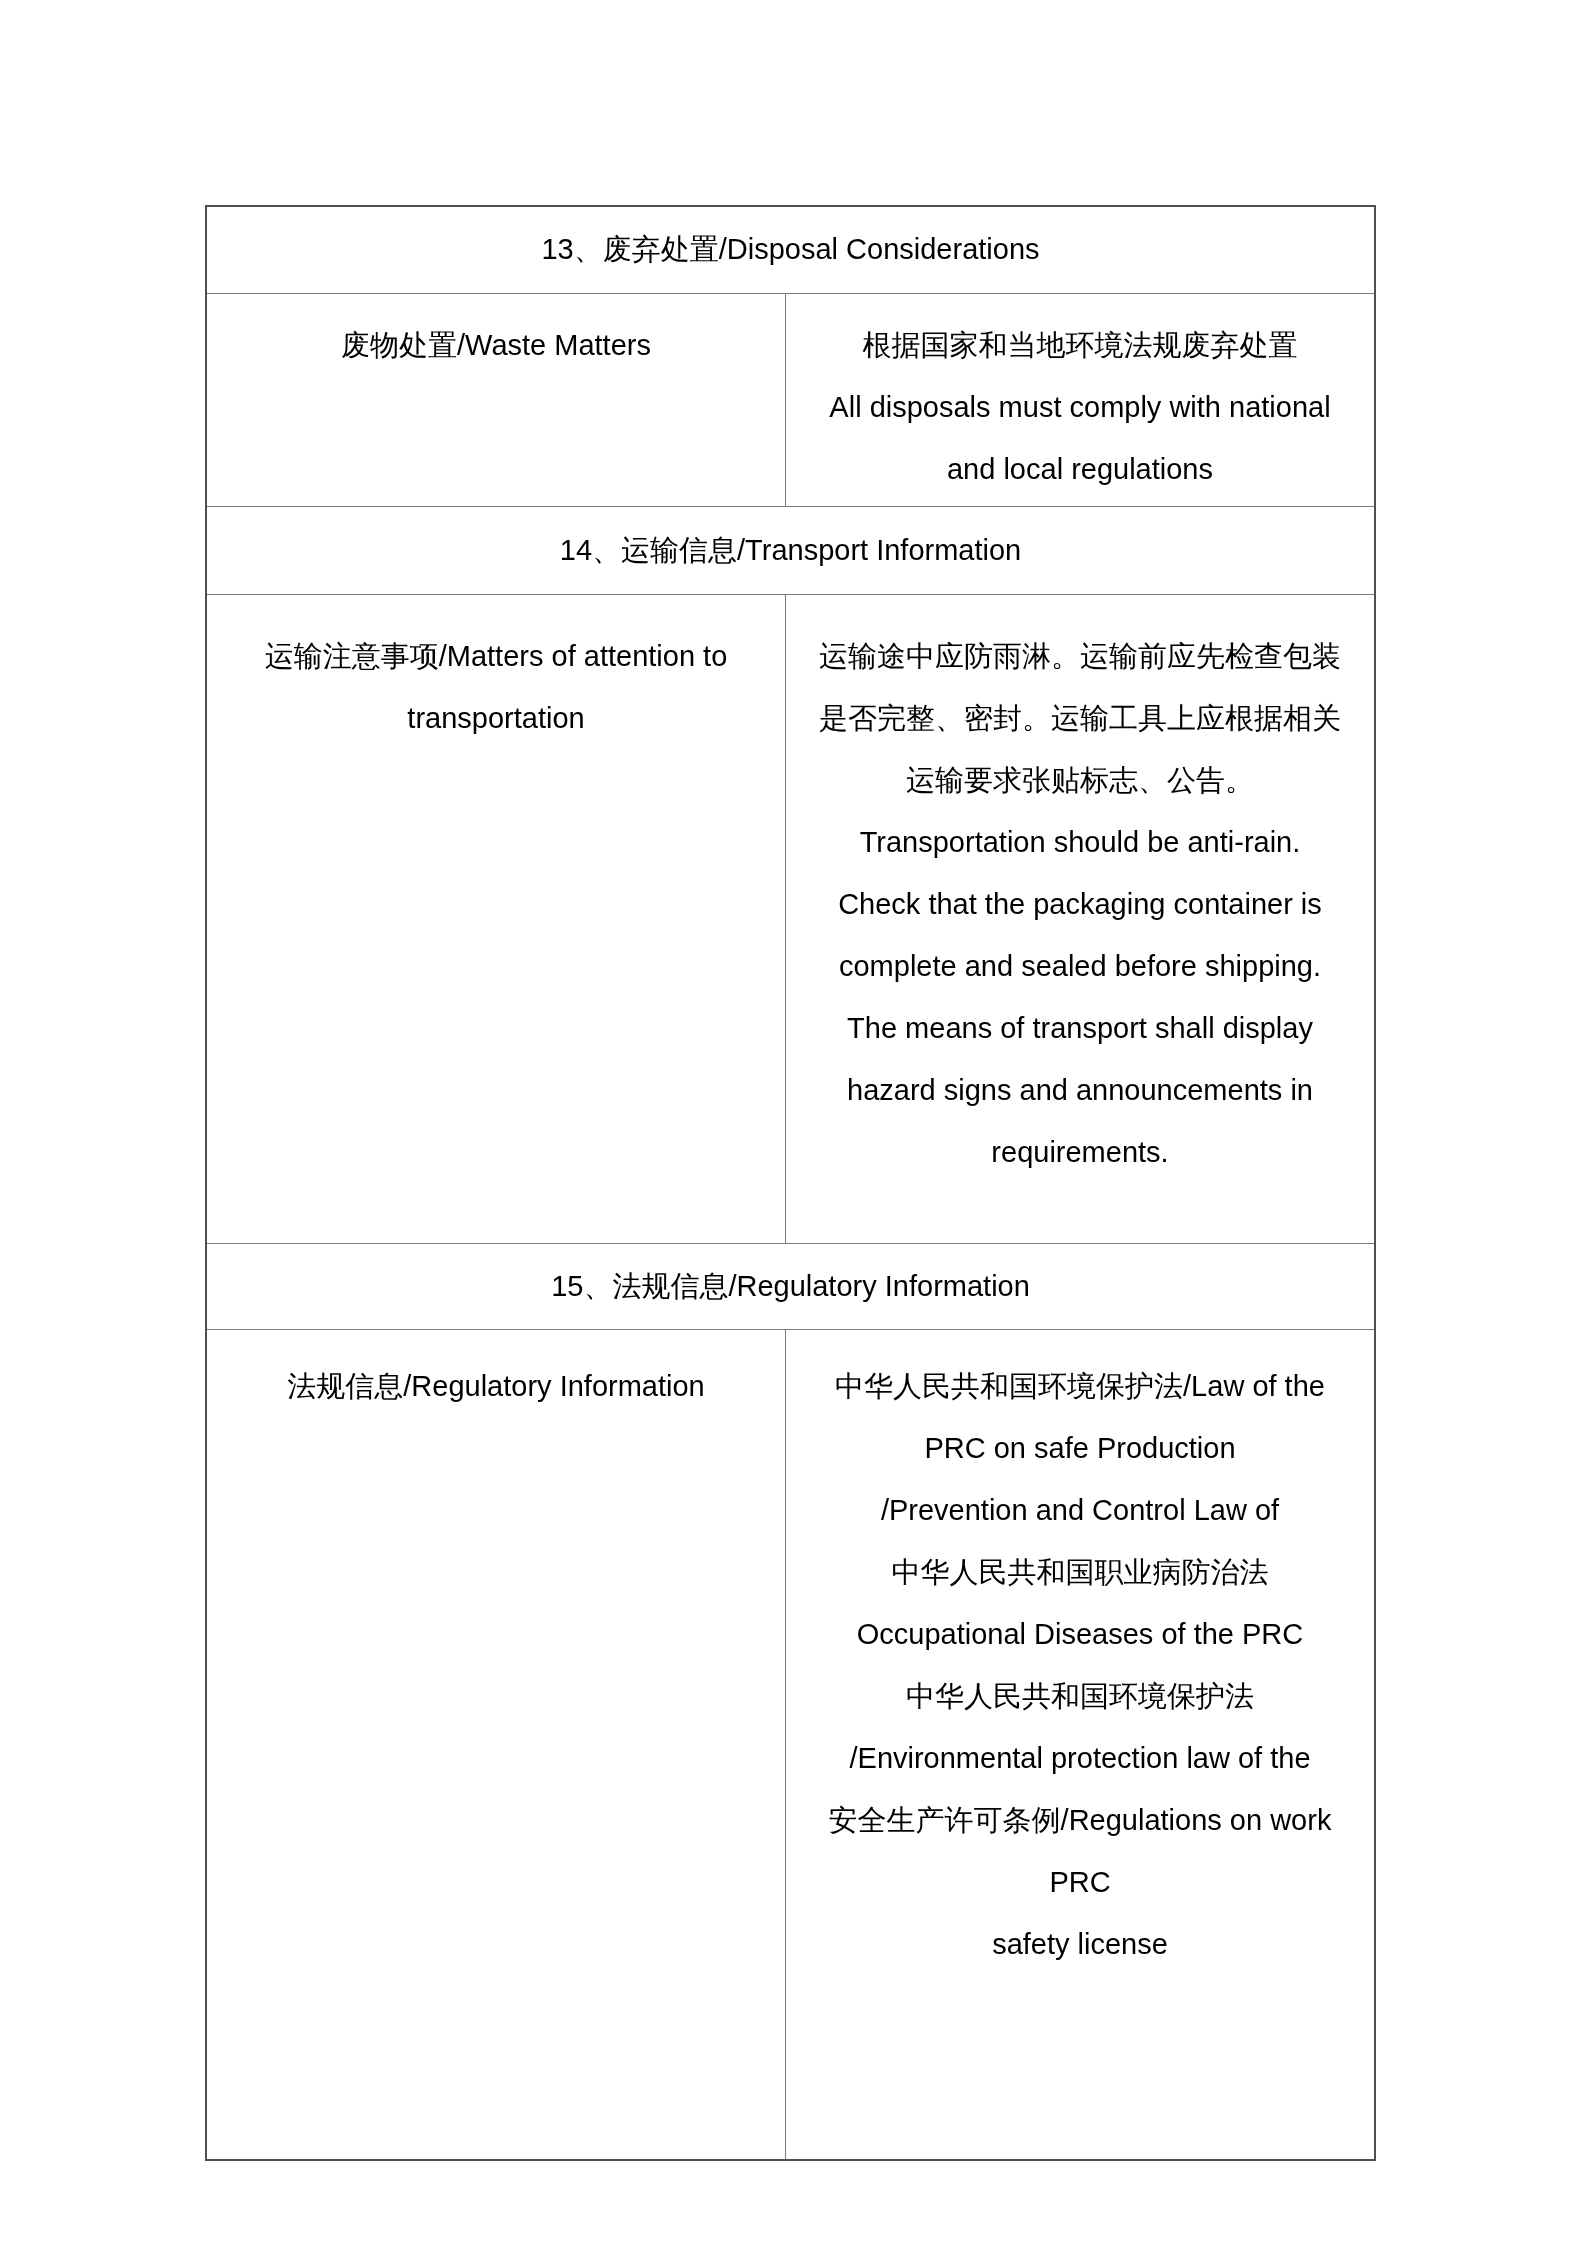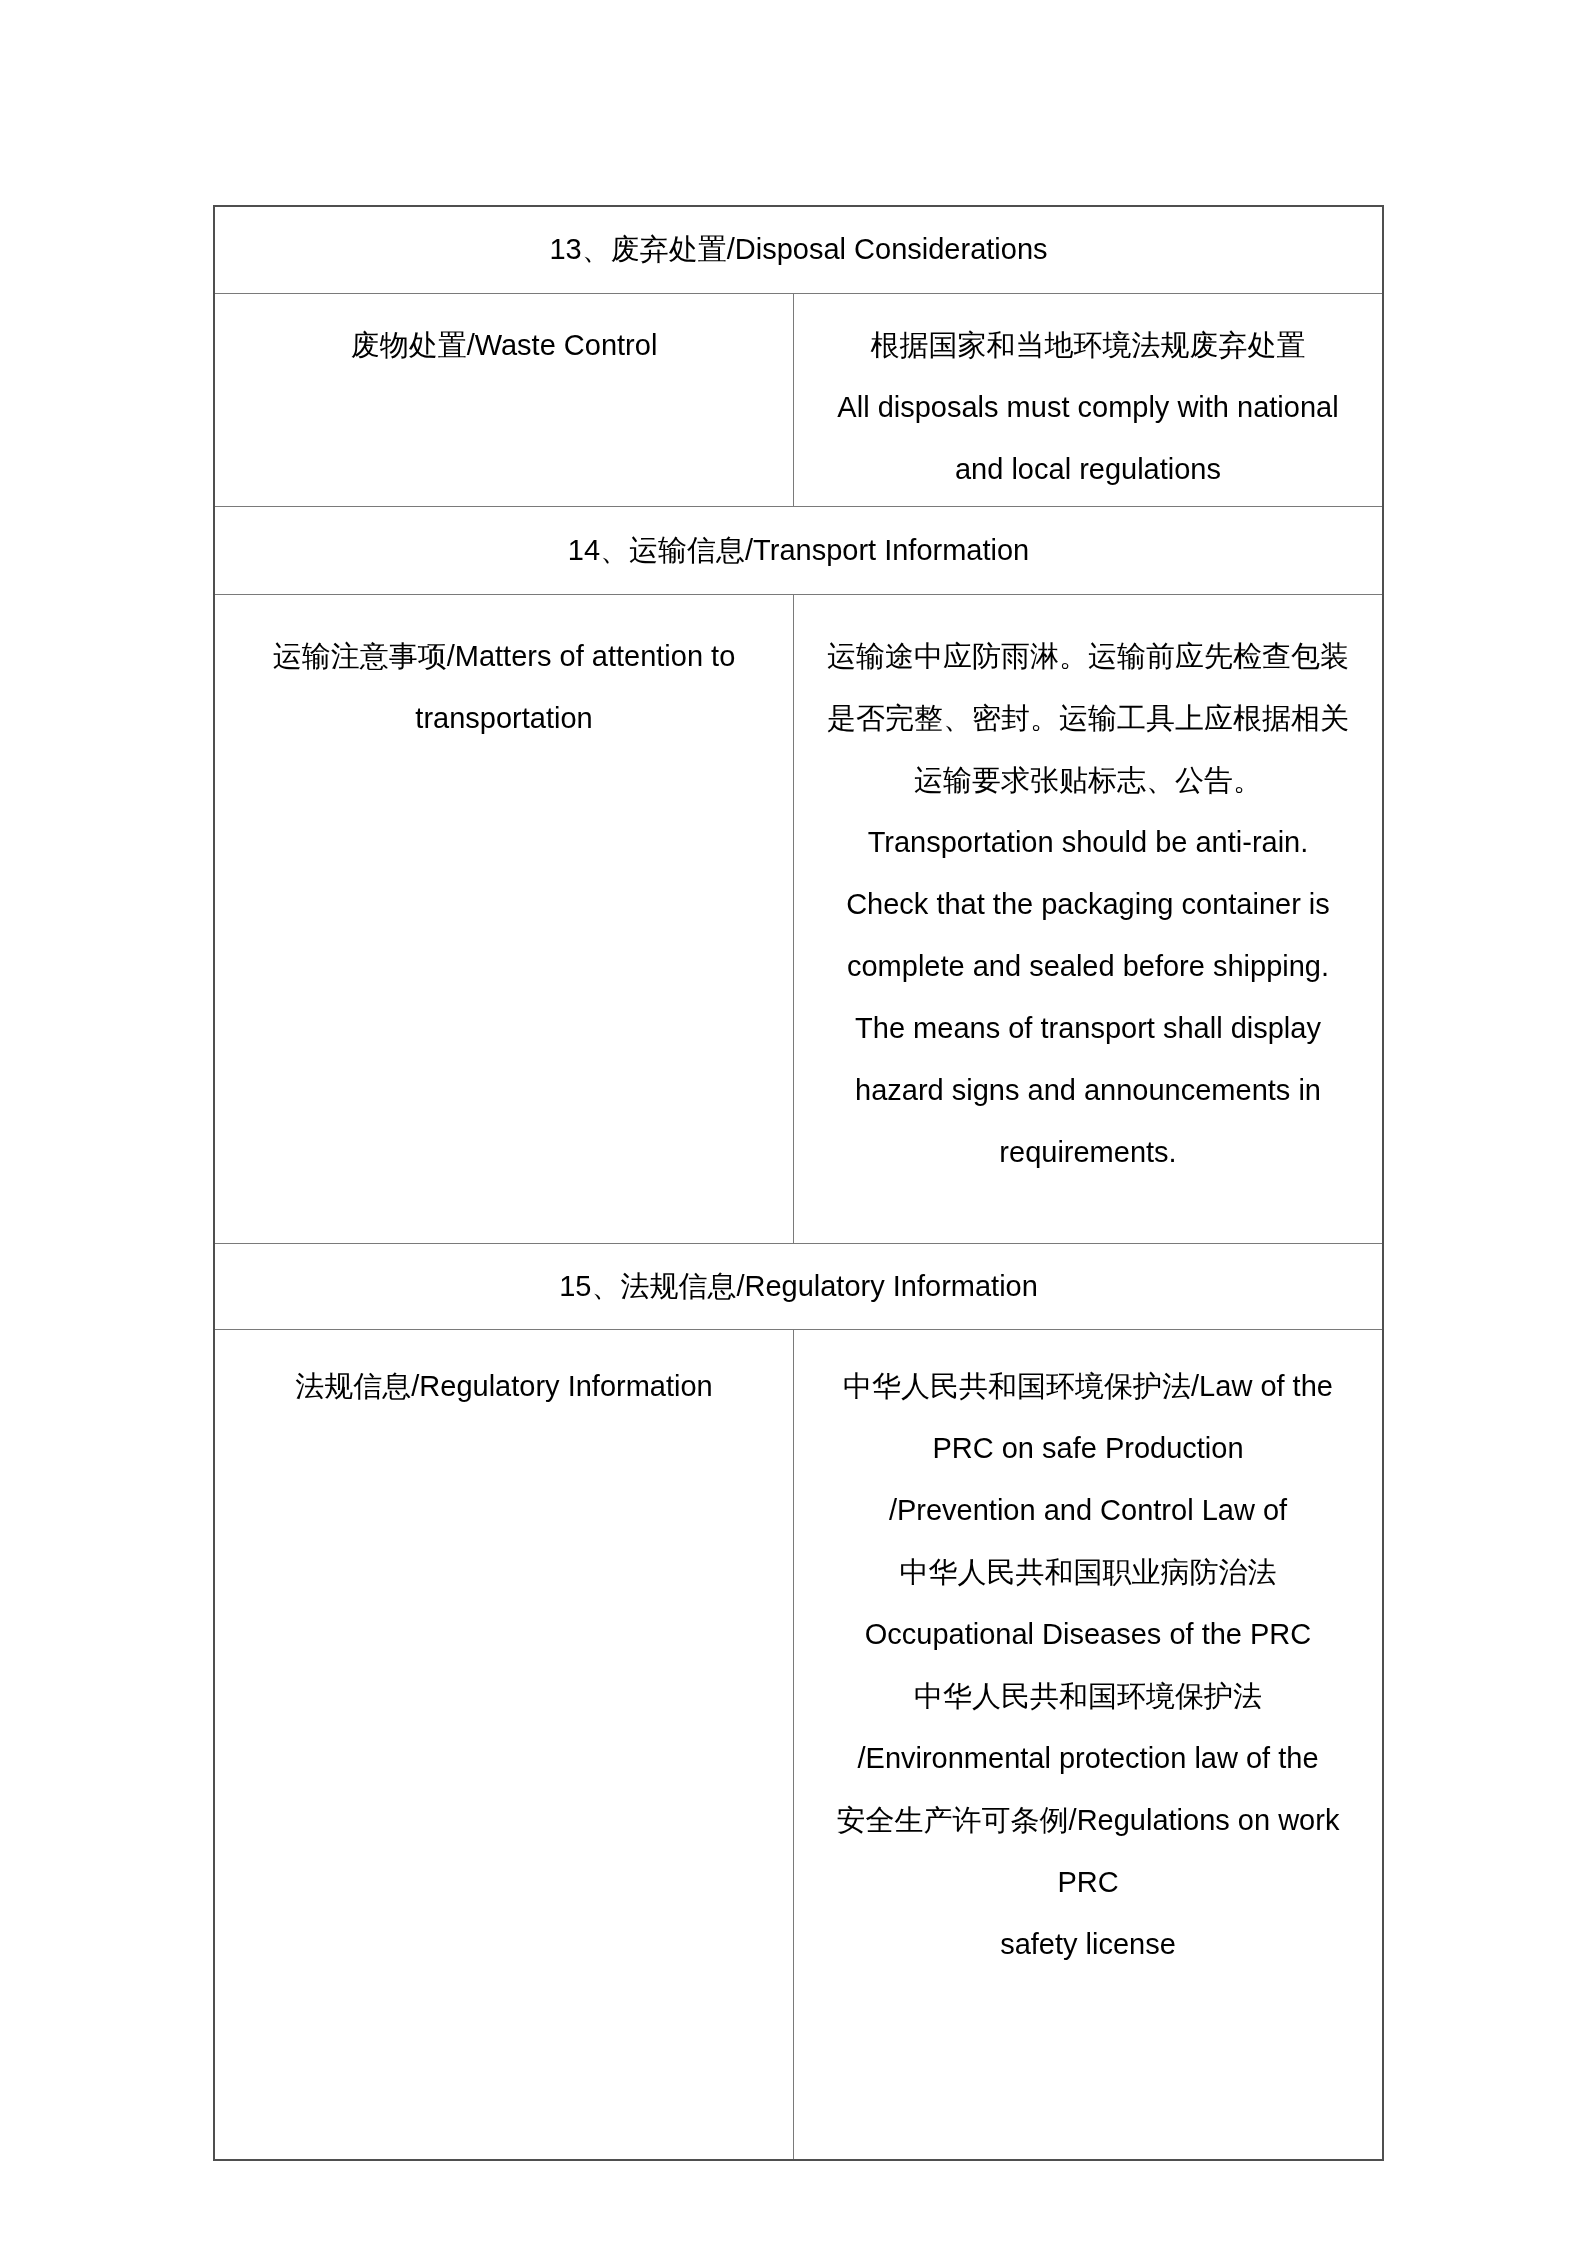--- a/index.html
+++ b/index.html
@@ -11,21 +11,21 @@
     position: relative;
     width: 1587px;
     height: 2245px;
     background: #ffffff;
     font-family: "Liberation Sans", sans-serif;
     color: #000000;
     overflow: hidden;
   }
   .msds-table {
     position: absolute;
-    left: 213px;
+    left: 205px;
     top: 205px;
     width: 1171px;
     height: 1956px;
     box-sizing: border-box;
     border: 2px solid #4f4f4f;
     display: flex;
     flex-direction: column;
     background: #ffffff;
   }
   .t-row {
@@ -74,21 +74,21 @@
 
 <div class="page">
   <div class="msds-table">
 
     <div class="t-row header-row h-13">
       <span class="line">13、废弃处置/Disposal Considerations</span>
     </div>
 
     <div class="t-row body-row h-waste pad-waste">
       <div class="cell label-cell">
-        <span class="line">废物处置/Waste Control</span>
+        <span class="line">废物处置/Waste Matters</span>
       </div>
       <div class="cell value-cell">
         <span class="line">根据国家和当地环境法规废弃处置</span>
         <span class="line">All disposals must comply with national</span>
         <span class="line">and local regulations</span>
       </div>
     </div>
 
     <div class="t-row header-row h-14">
       <span class="line">14、运输信息/Transport Information</span>

